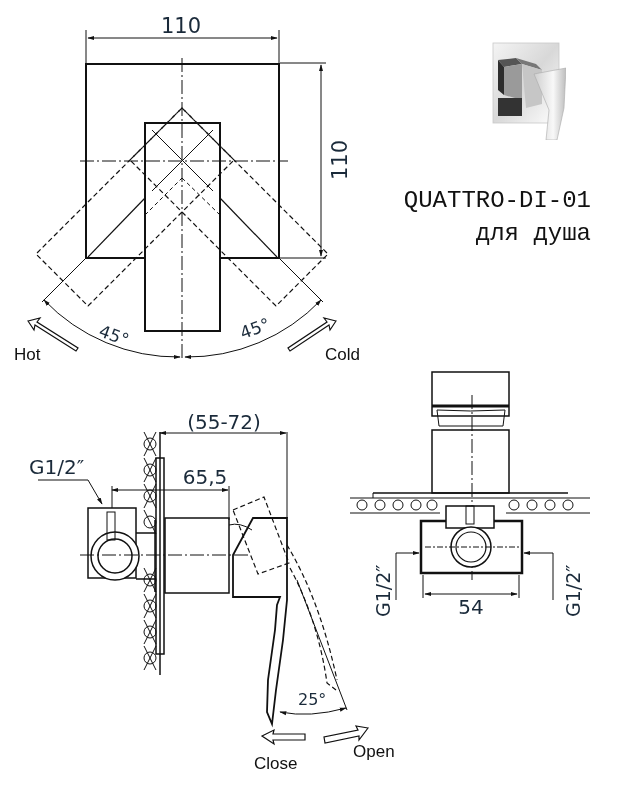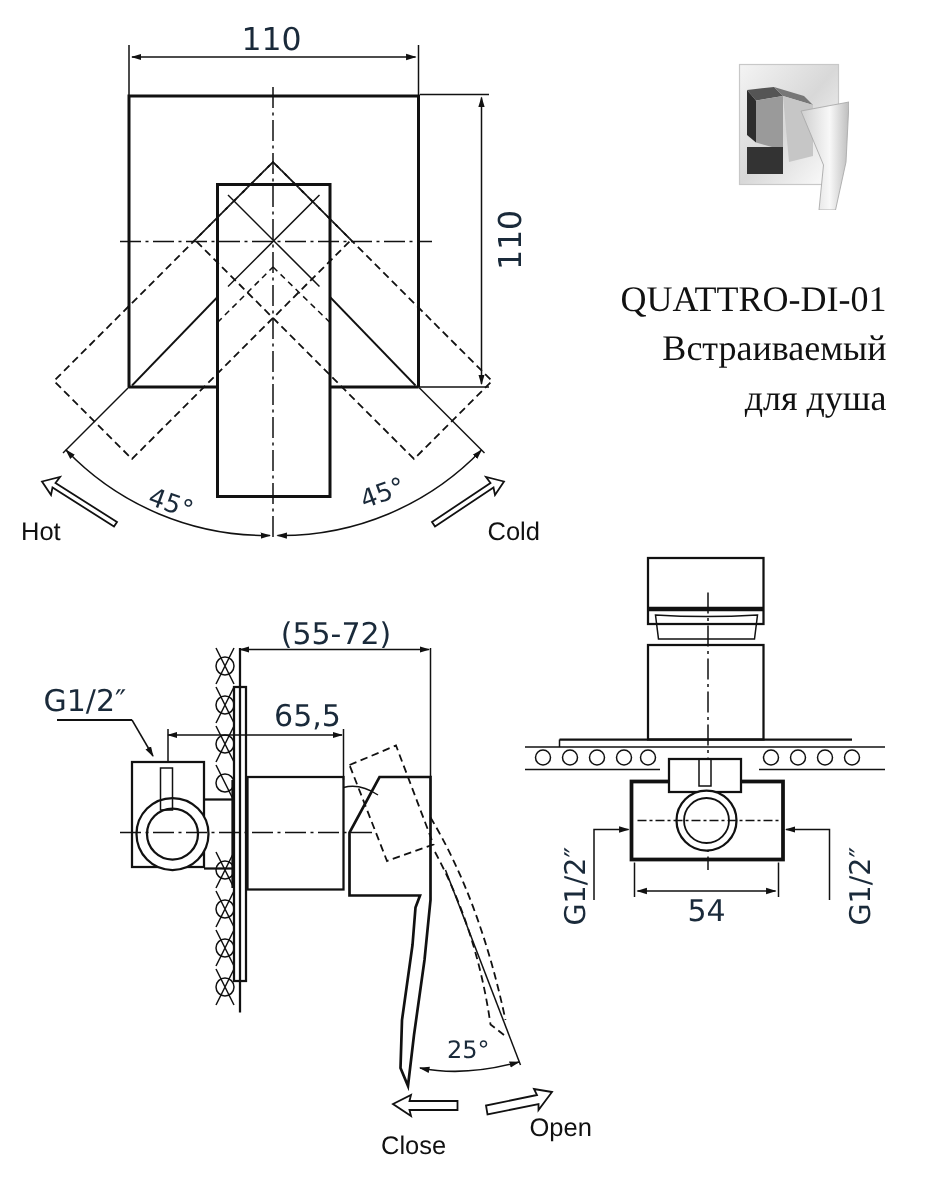--- a/index.html
+++ b/index.html
@@ -1,20 +1,20 @@
 <!DOCTYPE html>
 <html><head>
 <meta charset="utf-8">
 <style>
   html, body { margin: 0; padding: 0; background: #ffffff; }
   body { width: 623px; height: 800px; position: relative; overflow: hidden; font-family: "Liberation Sans", sans-serif; }
   svg { position: absolute; left: 0; top: 0; }
   .dim { font-family: "DejaVu Sans", sans-serif; fill: #1a2a3a; }
   .lbl { font-family: "Liberation Sans", sans-serif; fill: #111; }
-  .title-block { position: absolute; right: 32px; top: 184px; text-align: right; color: #111; font-family: Liberation Serif, serif; font-size: 24px; line-height: 33px; }
+  .title-block { position: absolute; right: 32px; top: 184px; text-align: right; color: #111; font-family: Liberation Mono, monospace; font-size: 24px; line-height: 33px; }
   .title-block div { white-space: nowrap; }
   .photo { position: absolute; left: 486px; top: 40px; width: 80px; height: 100px; }
 </style>
 </head>
 <body>
 
 <svg width="623" height="800" viewBox="0 0 623 800">
   <defs>
     <marker id="arr" viewBox="0 0 10 10" refX="9" refY="5" markerWidth="7" markerHeight="7" orient="auto-start-reverse">
       <path d="M0,2 L10,5 L0,8 z" fill="#111"></path>
@@ -192,15 +192,14 @@
   <polygon points="12,20 18,27 18,55 12,50" fill="#2d2d2d"></polygon>
   <polygon points="30,18 50,24 56,30 36,24" fill="#777"></polygon>
   <polygon points="18,27 36,24 36,60 18,55" fill="#9a9a9a"></polygon>
   <rect x="12" y="58" width="24" height="18" fill="#333"></rect>
   <polygon points="36,24 56,30 56,64 40,68" fill="#c6c6c6"></polygon>
   <path d="M48,34 L80,28 L78,68 L71,100 L60,100 L63,70 Z" fill="url(#lever)" stroke="#aaa" stroke-width="0.6"></path>
 </svg>
 
 <div class="title-block">
   <div>QUATTRO-DI-01</div>
-  <div>Встраиваемый</div>
   <div>для душа</div>
 </div>
 
 </body></html>

